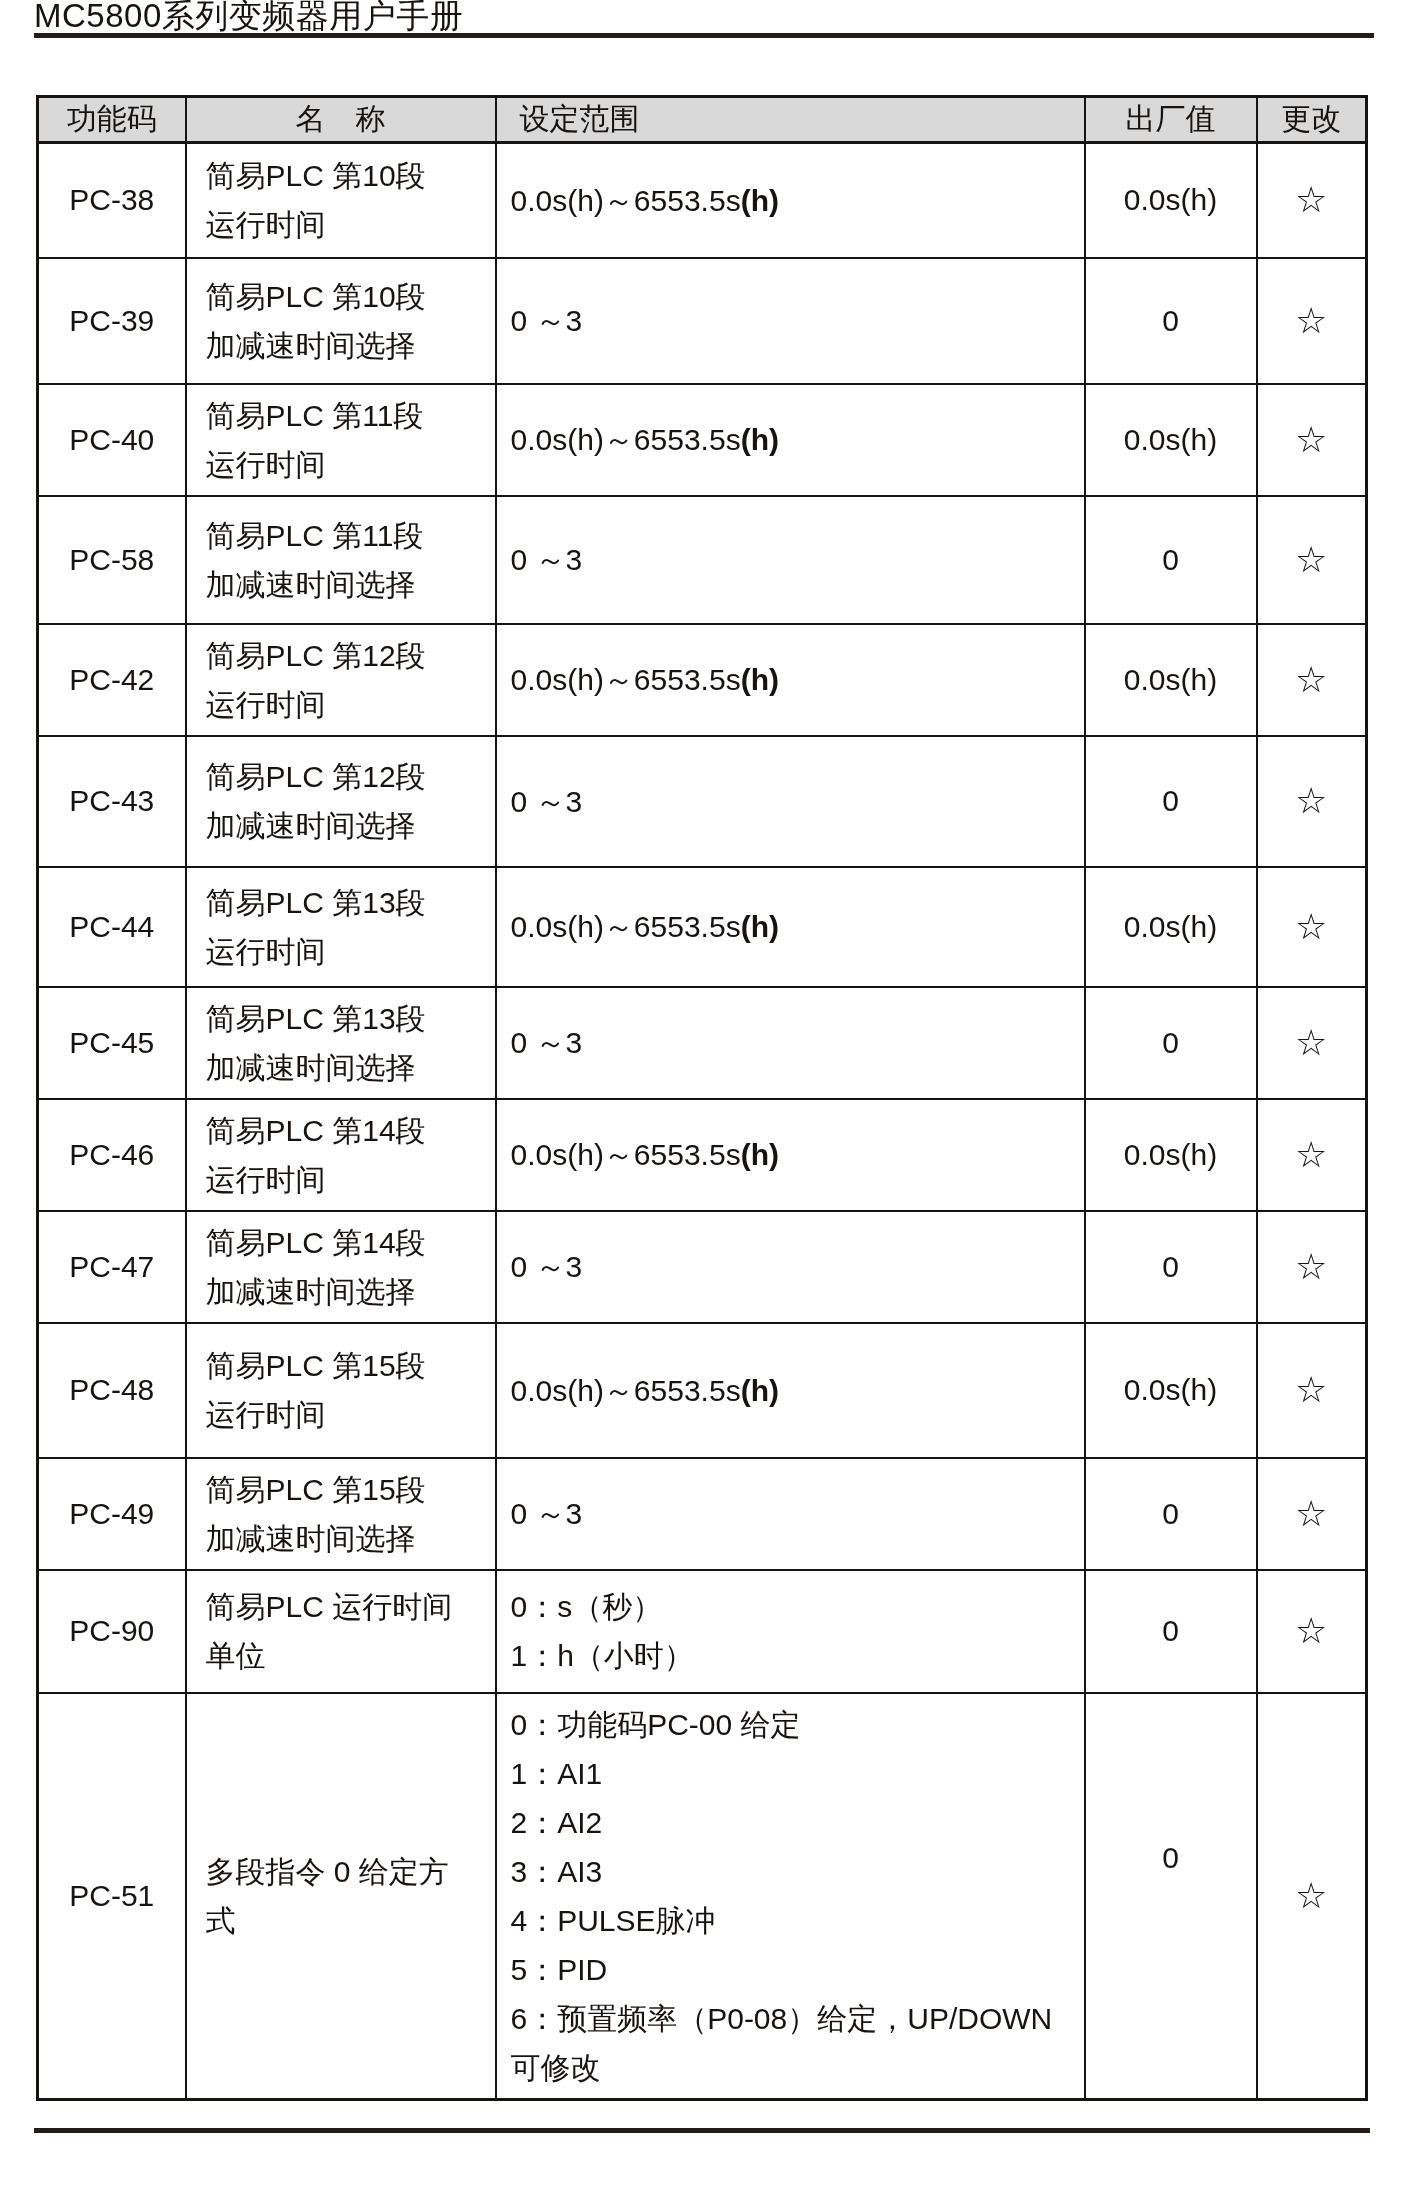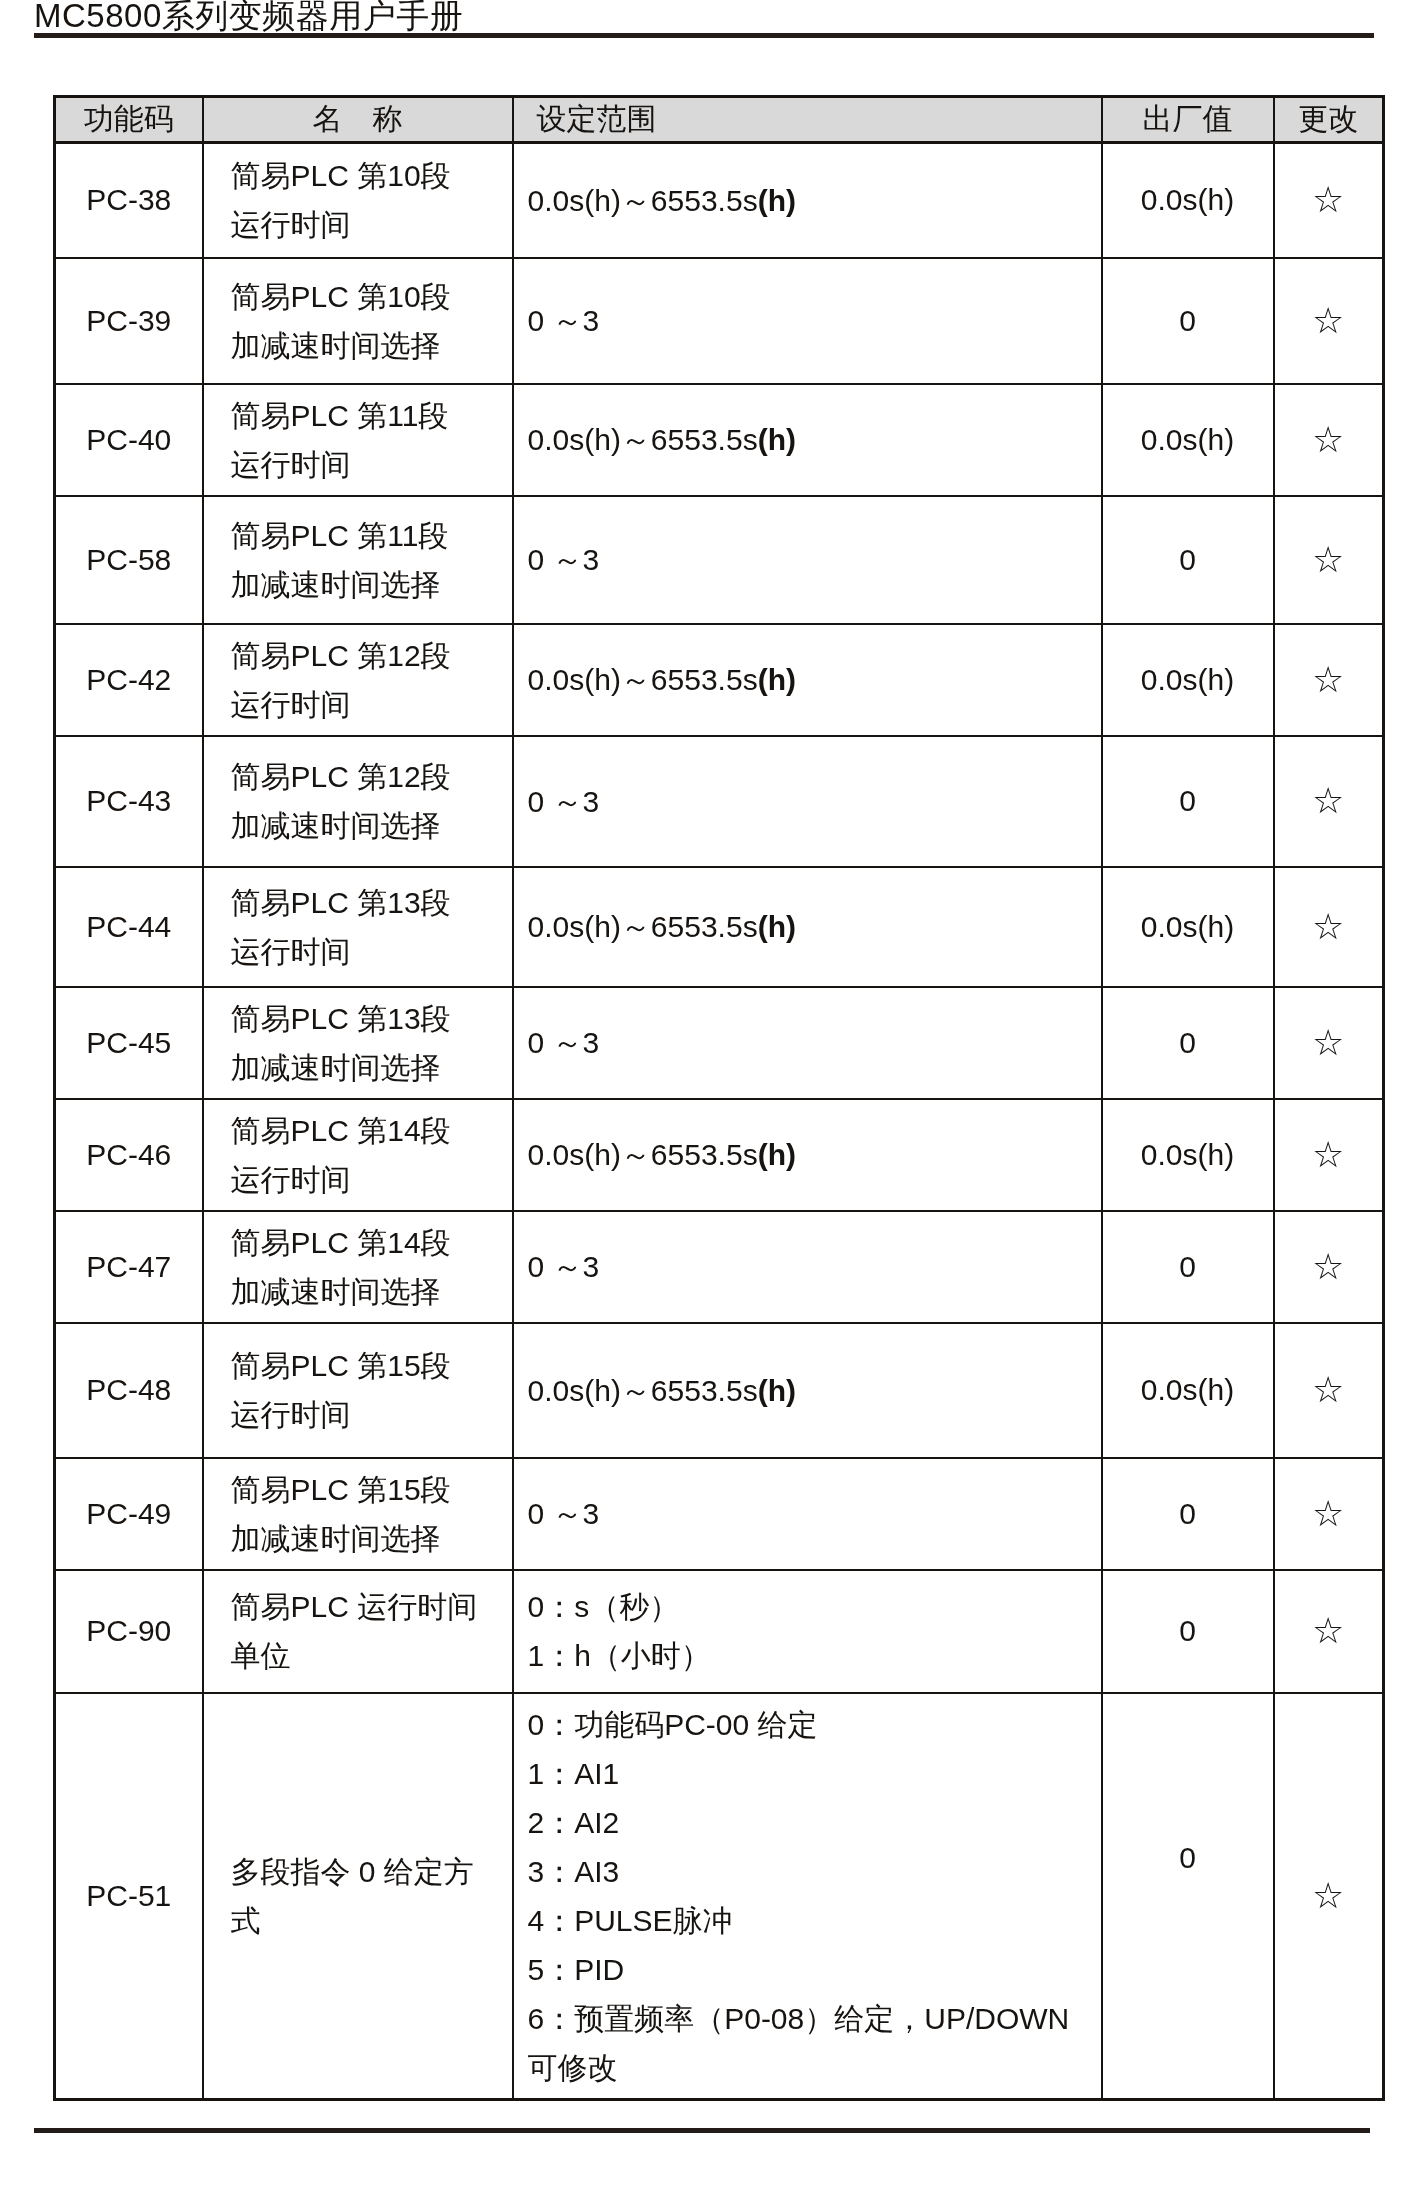--- a/index.html
+++ b/index.html
@@ -26,42 +26,42 @@
   .title-rule {
     position: absolute;
     left: 34px;
     top: 33px;
     width: 1340px;
     height: 5px;
     background: #241c19;
   }
   table.param-table {
     position: absolute;
-    left: 53px;
+    left: 36px;
     top: 95px;
     width: 1329px;
     border-collapse: collapse;
     table-layout: fixed;
     border: 3px solid #171310;
     font-size: 30px;
   }
   .param-table th, .param-table td {
     border: 2px solid #171310;
     vertical-align: middle;
   }
   .param-table thead th {
     background: #d9d9d9;
     height: 46px;
     font-weight: normal;
     font-size: 30px;
     border-bottom: 3px solid #171310;
   }
   .param-table th.col-range { text-align: left; padding-left: 23px; }
   td.cell-code   { text-align: center; }
-  td.cell-name   { padding: 6px 6px 6px 27px; line-height: 49px; }
+  td.cell-name   { padding: 6px 6px 6px 19px; line-height: 49px; }
   td.cell-range  { padding: 6px 6px 6px 14px; line-height: 49px; }
   td.cell-factory{ text-align: center; }
   td.cell-change { text-align: center; font-size: 36px; }
   .factory-val { display: inline-block; position: relative; }
   .footer-rule {
     position: absolute;
     left: 34px;
     top: 2128px;
     width: 1336px;
     height: 5px;

